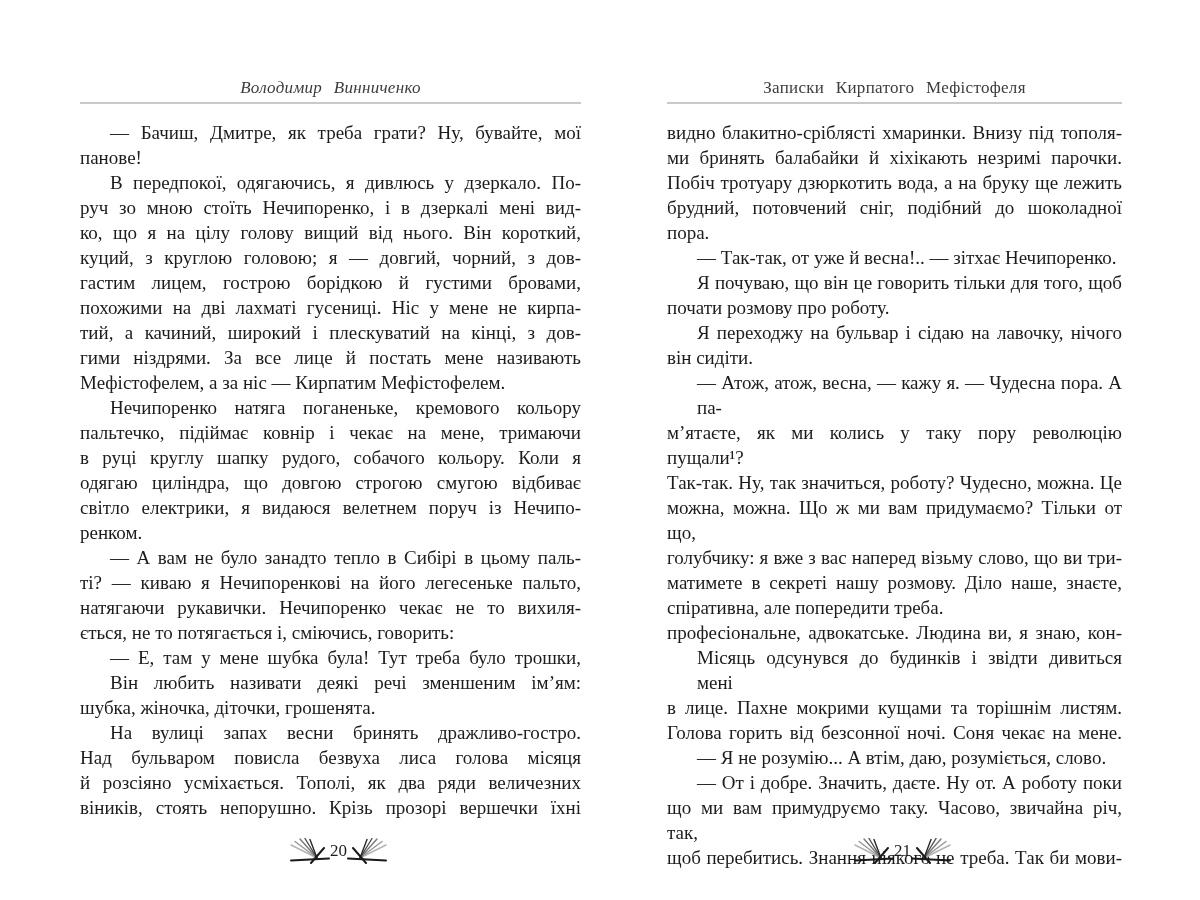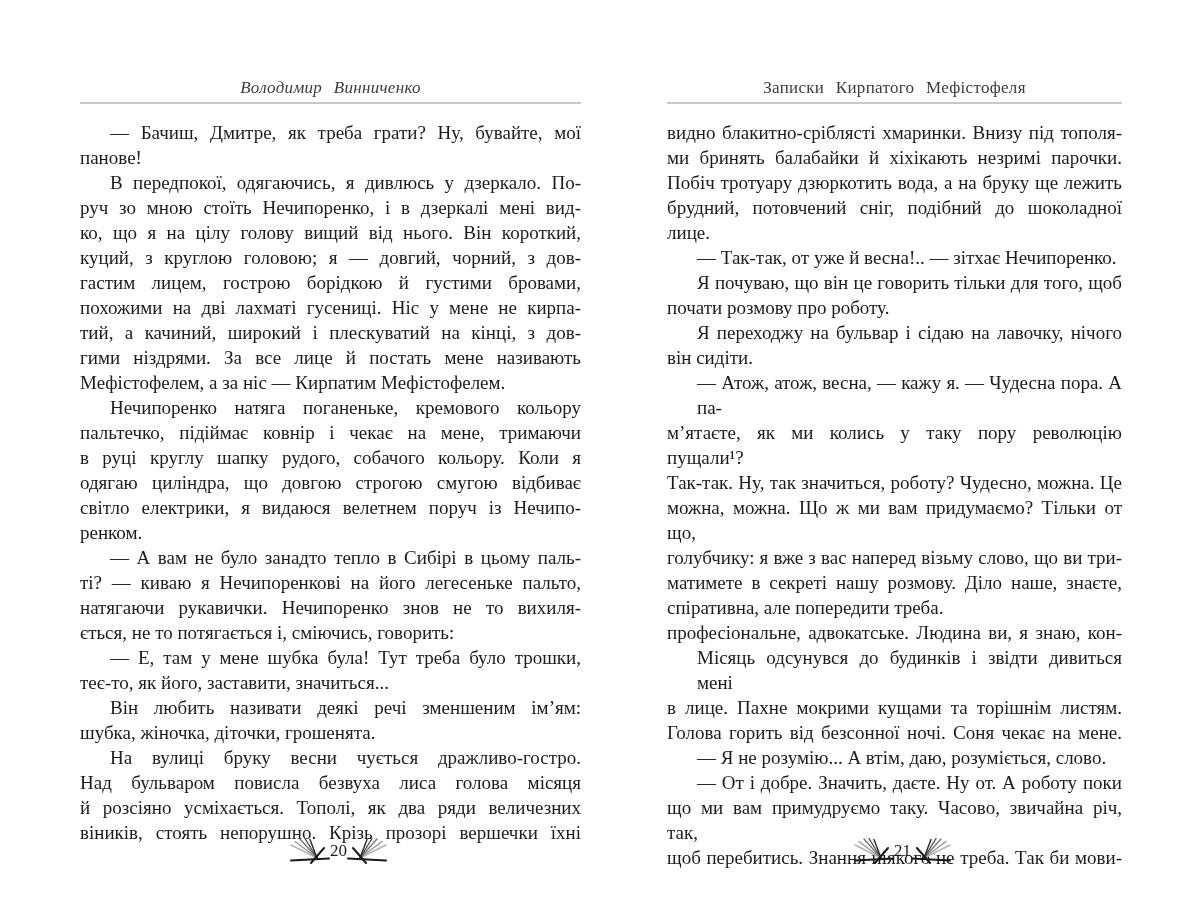--- a/index.html
+++ b/index.html
@@ -68,33 +68,32 @@
           <span class="line indent">Нечипоренко натяга поганеньке, кремового кольору</span>
           <span class="line">пальтечко, підіймає ковнір і чекає на мене, тримаючи</span>
           <span class="line">в руці круглу шапку рудого, собачого кольору. Коли я</span>
           <span class="line">одягаю циліндра, що довгою строгою смугою відбиває</span>
           <span class="line">світло електрики, я видаюся велетнем поруч із Нечипо-</span>
           <span class="line end">ренком.</span>
         </p>
         <p class="para">
           <span class="line indent">— А вам не було занадто тепло в Сибірі в цьому паль-</span>
           <span class="line">ті? — киваю я Нечипоренкові на його легесеньке пальто,</span>
-          <span class="line">натягаючи рукавички. Нечипоренко знов не то вихиля-</span>
+          <span class="line">натягаючи рукавички. Нечипоренко чекає не то вихиля-</span>
           <span class="line end">ється, не то потягається і, сміючись, говорить:</span>
         </p>
         <p class="para">
           <span class="line indent">— Е, там у мене шубка була! Тут треба було трошки,</span>
-          <span class="line end">теє-то, як його, заставити, значиться...</span>
         </p>
         <p class="para">
           <span class="line indent">Він любить називати деякі речі зменшеним ім’ям:</span>
           <span class="line end">шубка, жіночка, діточки, грошенята.</span>
         </p>
         <p class="para">
-          <span class="line indent">На вулиці бруку весни чується дражливо-гостро.</span>
+          <span class="line indent">На вулиці запах весни бринять дражливо-гостро.</span>
           <span class="line">Над бульваром повисла безвуха лиса голова місяця</span>
           <span class="line">й розсіяно усміхається. Тополі, як два ряди величезних</span>
           <span class="line">віників, стоять непорушно. Крізь прозорі вершечки їхні</span>
         </p>
       </div>
     <div class="page-footer">
       <svg class="orn" width="40" height="26" viewBox="0 0 40 26">
         <g stroke-linecap="round" fill="none">
           <line x1="27" y1="20" x2="1" y2="7" stroke="#b3b3b3" stroke-width="1.4"></line>
           <line x1="27" y1="20" x2="5" y2="3.5" stroke="#989898" stroke-width="1.4"></line>
@@ -122,21 +121,21 @@
 
   <div class="page page--right">
     <div class="running-head">Записки Кирпатого Мефістофеля</div>
     <div class="head-rule"></div>
     <div class="page-body">
         <p class="para">
           <span class="line">видно блакитно-сріблясті хмаринки. Внизу під тополя-</span>
           <span class="line">ми бринять балабайки й хіхікають незримі парочки.</span>
           <span class="line">Побіч тротуару дзюркотить вода, а на бруку ще лежить</span>
           <span class="line">брудний, потовчений сніг, подібний до шоколадної</span>
-          <span class="line end">лице.</span>
+          <span class="line end">пора.</span>
         </p>
         <p class="para">
           <span class="line indent end">— Так-так, от уже й весна!.. — зітхає Нечипоренко.</span>
         </p>
         <p class="para">
           <span class="line indent">Я почуваю, що він це говорить тільки для того, щоб</span>
           <span class="line end">почати розмову про роботу.</span>
         </p>
         <p class="para">
           <span class="line indent">Я переходжу на бульвар і сідаю на лавочку, нічого</span>

